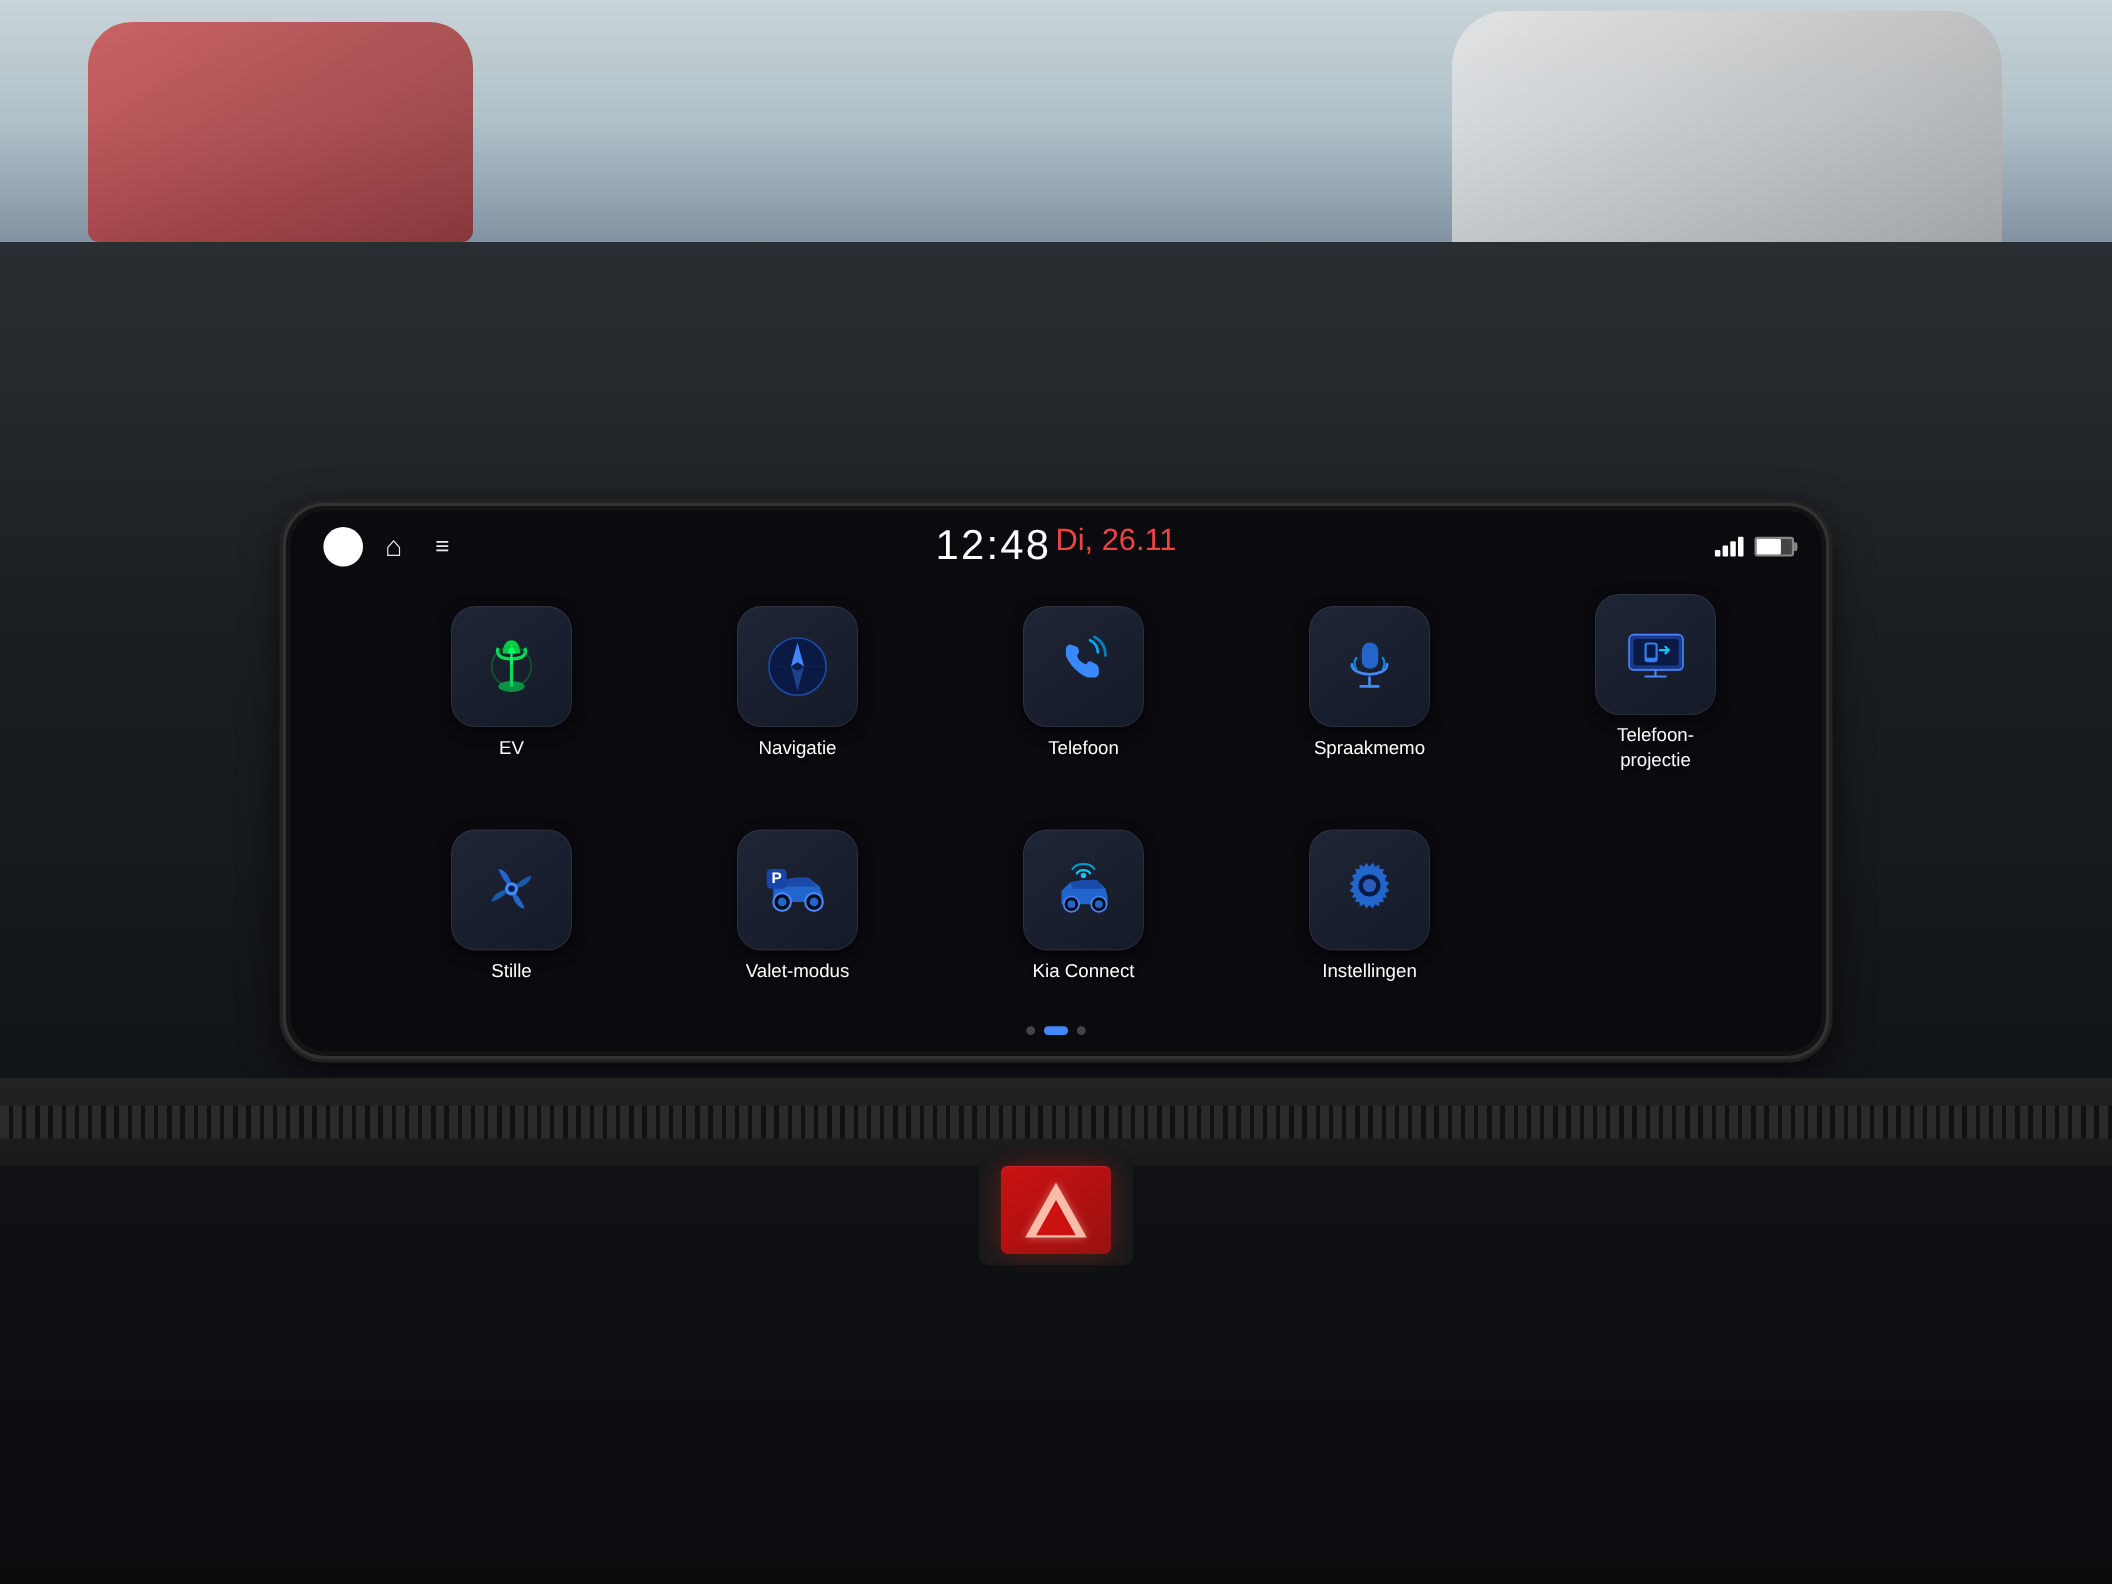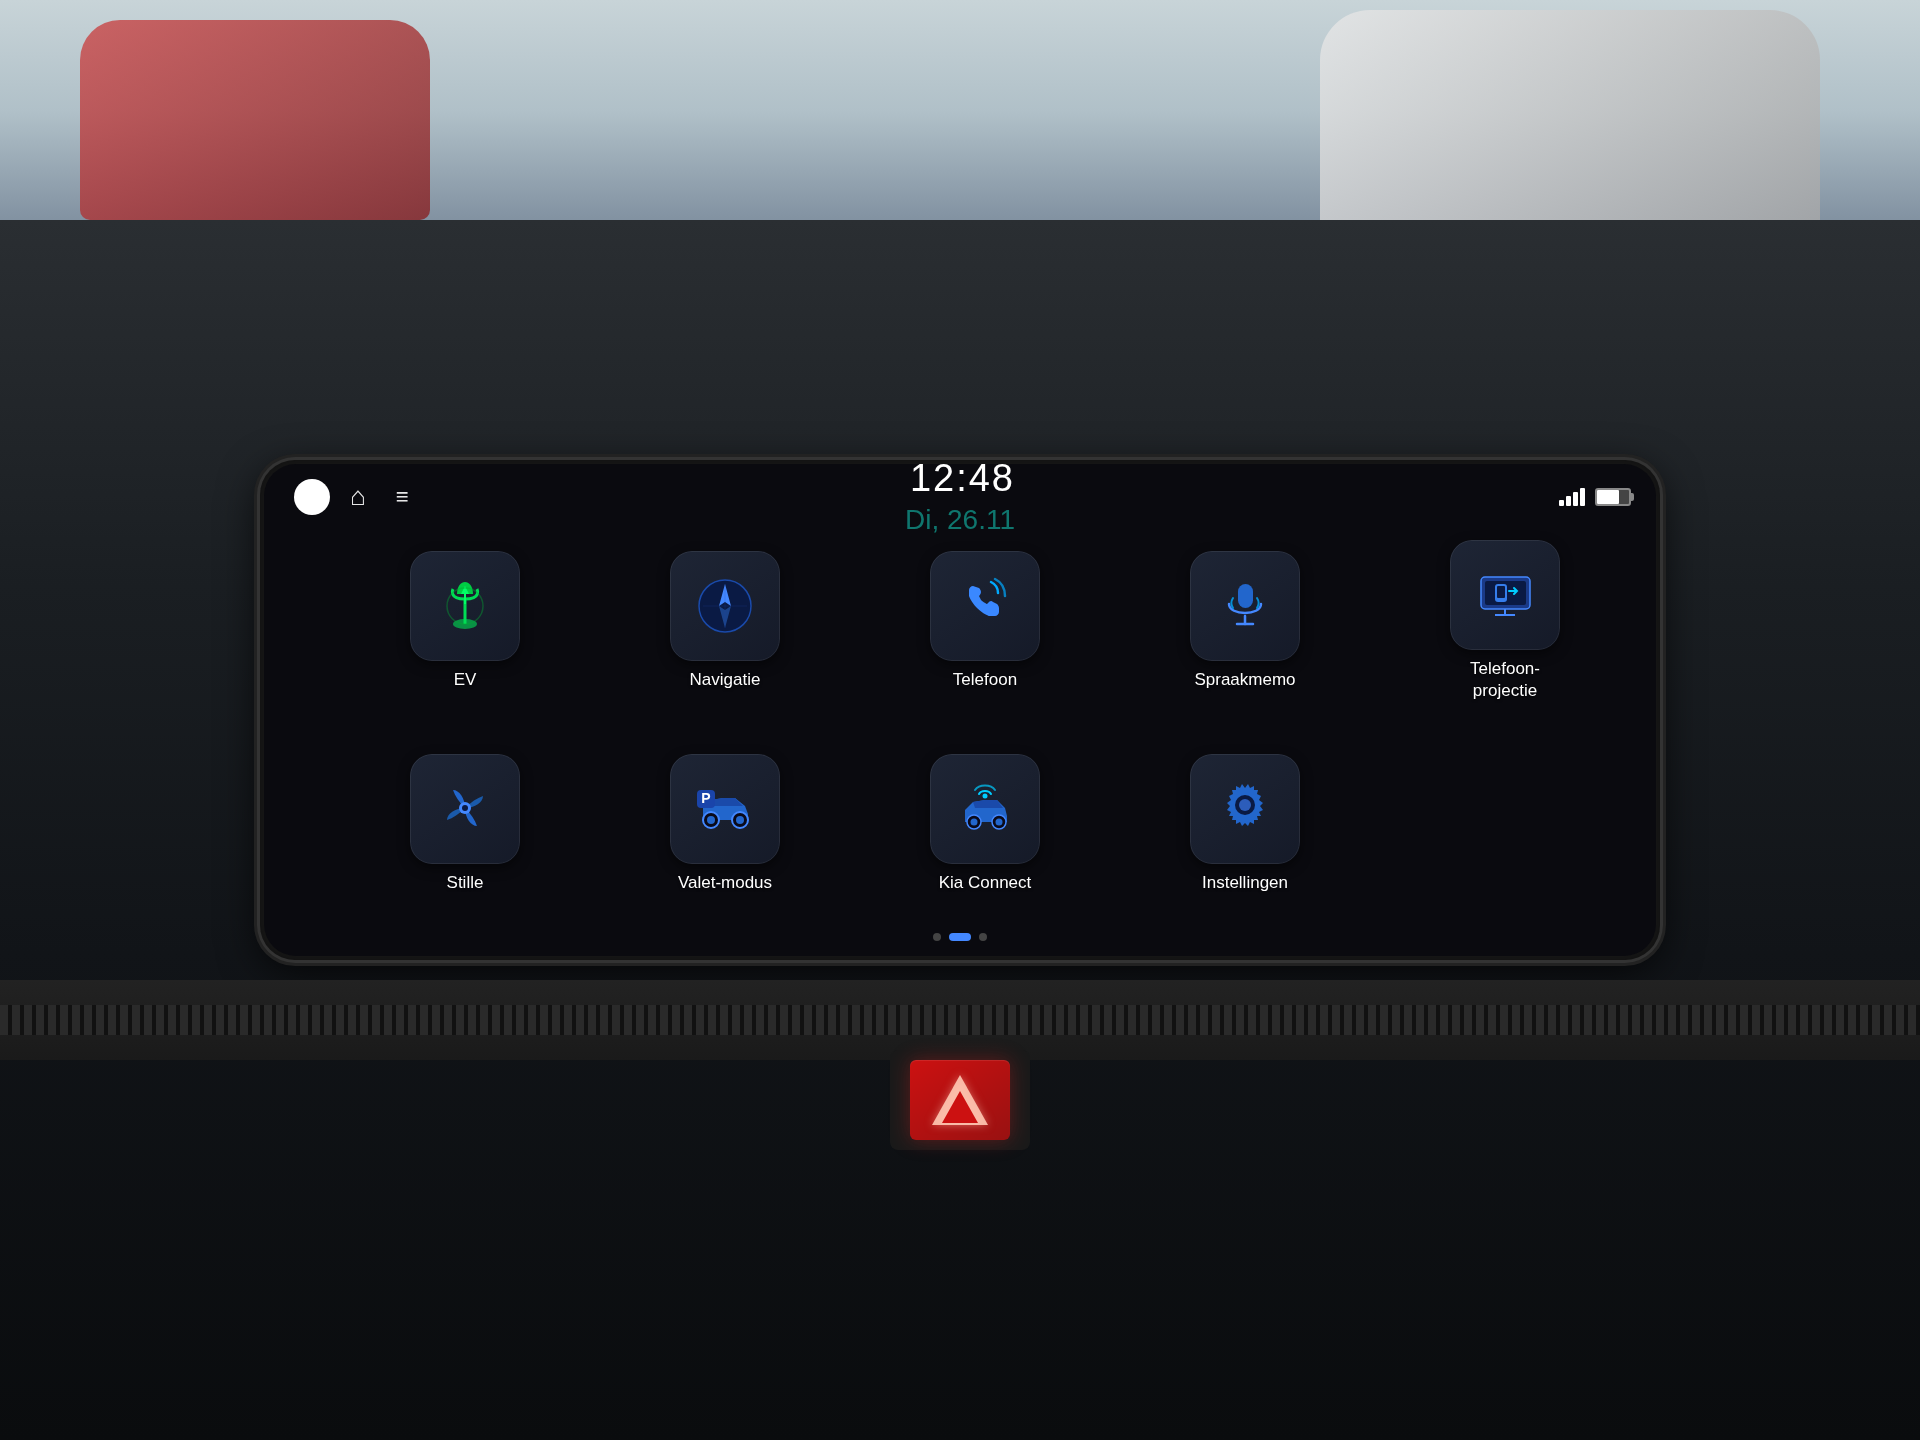--- a/index.html
+++ b/index.html
@@ -137,34 +137,33 @@
 
     .status-menu {
       color: #ffffff;
       font-size: 22px;
       opacity: 0.9;
       margin-left: 10px;
     }
 
     .status-center {
       display: flex;
-      align-items: flex-end;
+      align-items: flex-start;
       gap: 4px;
-      flex-direction: column;
     }
 
     .status-time {
       color: #ffffff;
       font-size: 38px;
       font-weight: 300;
       letter-spacing: 2px;
     }
 
     .status-date {
-      color: #0f766e;
+      color: #ef4444;
       font-size: 28px;
       font-weight: 300;
     }
 
     .status-right {
       position: absolute;
       right: 25px;
       display: flex;
       align-items: center;
       gap: 5px;

